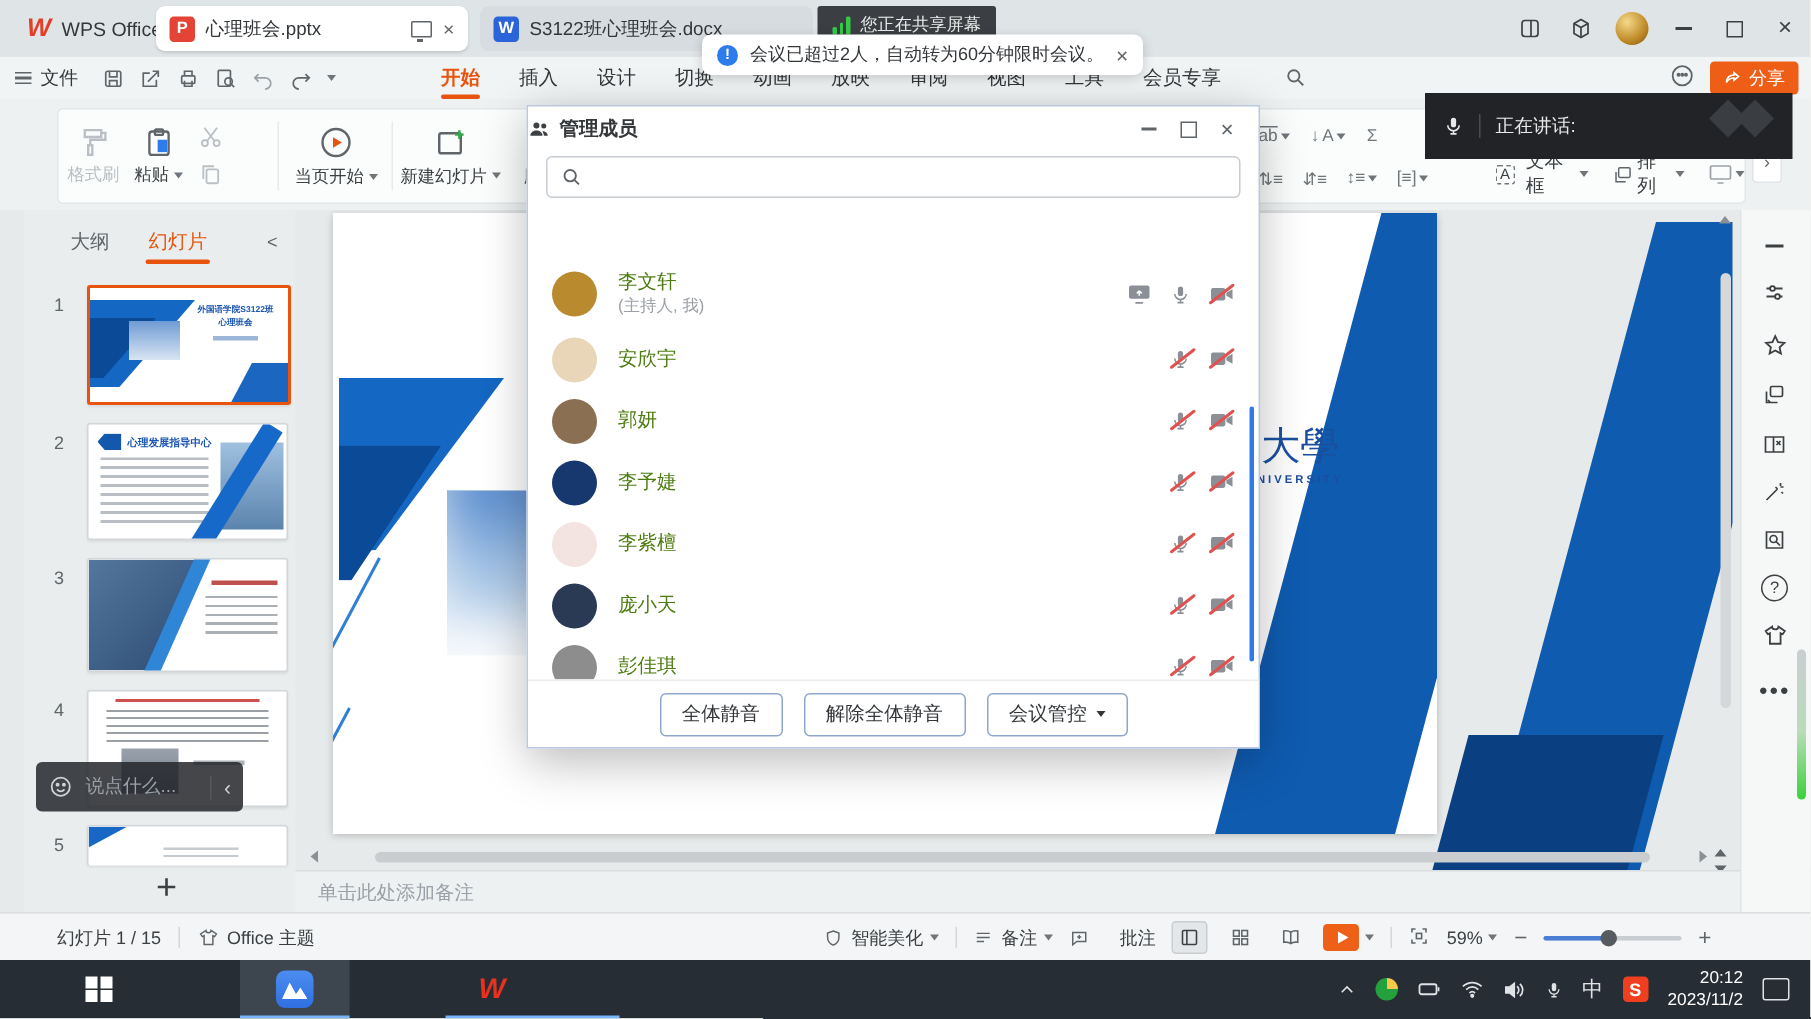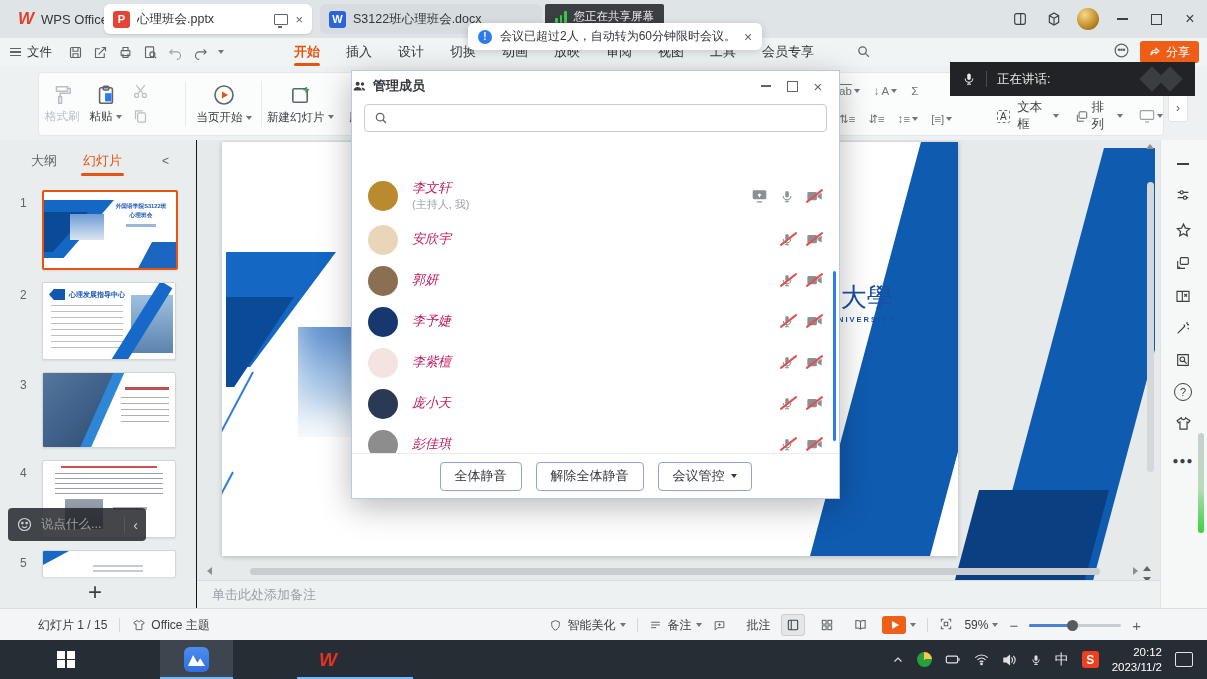--- a/index.html
+++ b/index.html
@@ -57,26 +57,26 @@
   #ribbon-card{left:38px;top:6px;width:1124px;height:62px;background:#fbfdfd;border:1px solid #e3e7e9;border-radius:4px;}
   .rgroup{position:absolute;top:0;height:62px;}
   .rbtn{display:flex;flex-direction:column;align-items:center;justify-content:center;gap:3px;font-size:11.5px;color:#3c4043;}
   .rbtn.dis{color:#b9bfc4;}
   .rlabel{display:flex;align-items:center;gap:3px;white-space:nowrap;}
   .gsep{position:absolute;top:8px;height:46px;width:1px;background:#e6eaec;}
   .mini{color:#6f7579;font-size:11.5px;display:flex;align-items:center;gap:2px;}
   .boxA{border:1px dashed #6f7579;font-size:10px;padding:0 2px;border-radius:2px;}
   #rib-expand{left:1168px;top:28px;width:18px;height:26px;background:#fff;border:1px solid #e0e4e6;border-radius:3px;display:flex;align-items:center;justify-content:center;color:#5f6569;}
   
-  #speaking{left:950px;top:62px;width:245px;height:34px;background:#212326;z-index:30;gap:10px;padding:0 12px;box-sizing:border-box;color:#e8e8e8;}
+  #speaking{left:950px;top:62px;width:245px;height:44px;background:#212326;z-index:30;gap:10px;padding:0 12px;box-sizing:border-box;color:#e8e8e8;}
   #speaking .d{width:1px;height:16px;background:#4a4d50;}
   #speaking .wm{position:absolute;right:10px;top:4px;width:46px;height:26px;overflow:hidden;}
   #speaking .wm i{position:absolute;width:18px;height:18px;background:#3a3d41;transform:rotate(45deg);display:block;}
   
-  #lpanel{left:0;top:140px;width:196px;height:468px;background:#eaeded;border-right:4px solid #0f172a;}
+  #lpanel{left:16px;top:140px;width:196px;height:468px;background:#eaeded;border-right:4px solid #0f172a;}
   #ltabs{left:0;top:8px;width:196px;height:26px;}
   .ltab{font-size:13px;color:#5f6569;position:relative;padding:0 4px;}
   .ltab.active{color:#e8540e;}
   .ltab.active::after{content:"";position:absolute;left:2px;right:2px;bottom:-6px;height:3px;background:#e8540e;border-radius:2px;}
   .thumb{position:absolute;left:42px;width:132px;background:#fff;border:1px solid #d2d6d8;border-radius:2px;box-shadow:0 1px 2px rgba(0,0,0,.08);overflow:hidden;}
   .thumb.sel{border:2px solid #e8540e;}
   .tnum{position:absolute;left:20px;font-size:12px;color:#5f6569;}
   .decor{position:absolute;}
   
   #chatbar{left:8px;top:368px;width:138px;height:33px;background:rgba(35,38,42,.85);border-radius:4px;gap:8px;padding:0 8px;box-sizing:border-box;color:#cfd3d7;z-index:5;}
@@ -97,21 +97,21 @@
   #dlg-search{left:12px;top:33px;width:463px;height:28px;border:1px solid #c6ccd2;border-radius:4px;box-sizing:border-box;gap:7px;padding:0 9px;color:#8b9197;}
   #dlg-search input{border:none;outline:none;flex:1;font-size:13px;color:#33373a;background:transparent;font-family:inherit;}
   #dlg-search input::placeholder{color:#b6bcc2;}
   #dlg-tabs{left:12px;top:67px;width:463px;height:26px;border:1px solid #d8dcde;box-sizing:border-box;}
   .dtab{flex:1;height:100%;display:flex;align-items:center;justify-content:center;font-size:13px;}
   .dtab.on{background:#2e7ceb;color:#fff;}
   .dtab.off{background:#fff;color:#3c4043;}
   #mlist{left:0;top:102px;width:487px;height:280px;overflow:hidden;}
   .mrow{position:relative;width:100%;display:flex;align-items:center;padding:0 16px;box-sizing:border-box;}
   .mava{width:30px;height:30px;border-radius:50%;flex:0 0 30px;margin-right:14px;}
-  .mname{font-size:13px;color:#be185d;line-height:1.3;font-style:italic;}
+  .mname{font-size:13px;color:#4d7c0f;line-height:1.3;}
   .msub{font-size:11px;color:#9aa0a6;line-height:1.3;}
   .micons{margin-left:auto;display:flex;align-items:center;gap:12px;color:#9aa0a6;}
   .slashwrap{position:relative;display:inline-flex;}
   .slashwrap.cut::after{content:"";position:absolute;left:-2px;top:6px;width:21px;height:2px;background:#e05252;border-radius:1px;transform:rotate(-38deg);}
   #dlg-sb{right:3px;top:200px;width:3px;height:170px;background:#2e7ceb;border-radius:2px;}
   #dlg-foot{left:0;top:382px;width:487px;height:44px;border-top:1px solid #ececec;background:#fff;justify-content:center;gap:14px;}
   .dbtn{height:29px;border:1px solid #8fa6cc;border-radius:4px;background:#fff;font-size:13px;color:#33373a;display:flex;align-items:center;justify-content:center;gap:6px;padding:0 14px;font-family:inherit;}
   
   #rside{left:1160px;top:140px;width:47px;height:468px;background:#f6f8f8;border-left:1px solid #e0e4e5;}
   .rsico{position:absolute;left:12px;width:20px;height:20px;display:flex;align-items:center;justify-content:center;color:#3c4043;font-size:15px;}

